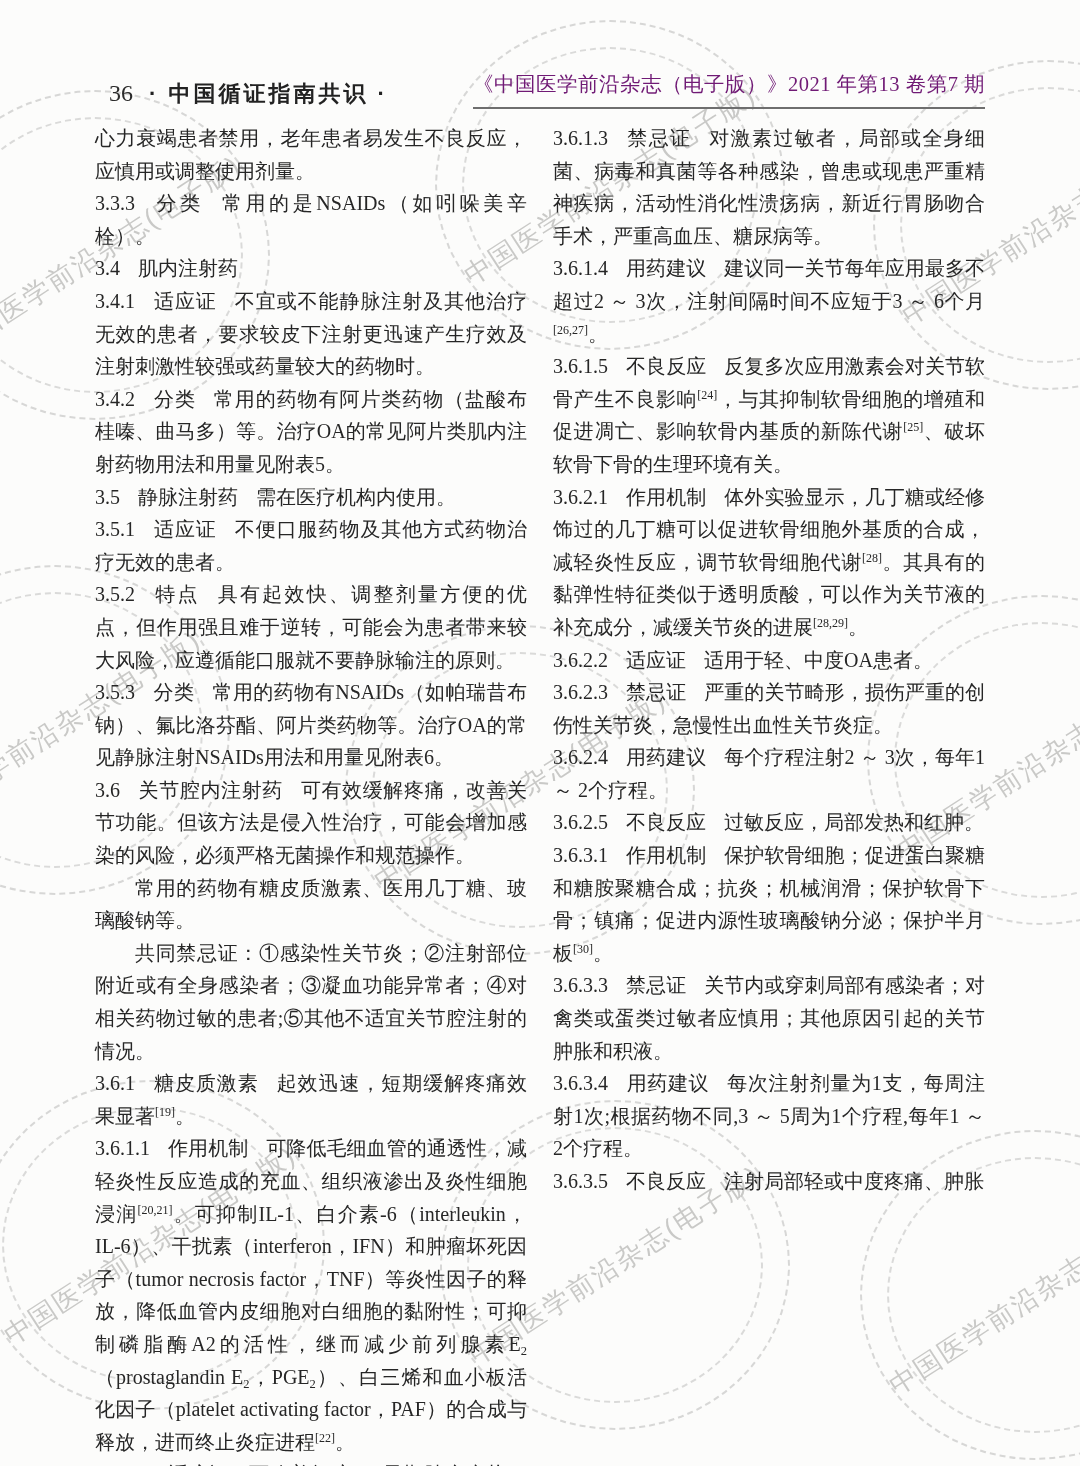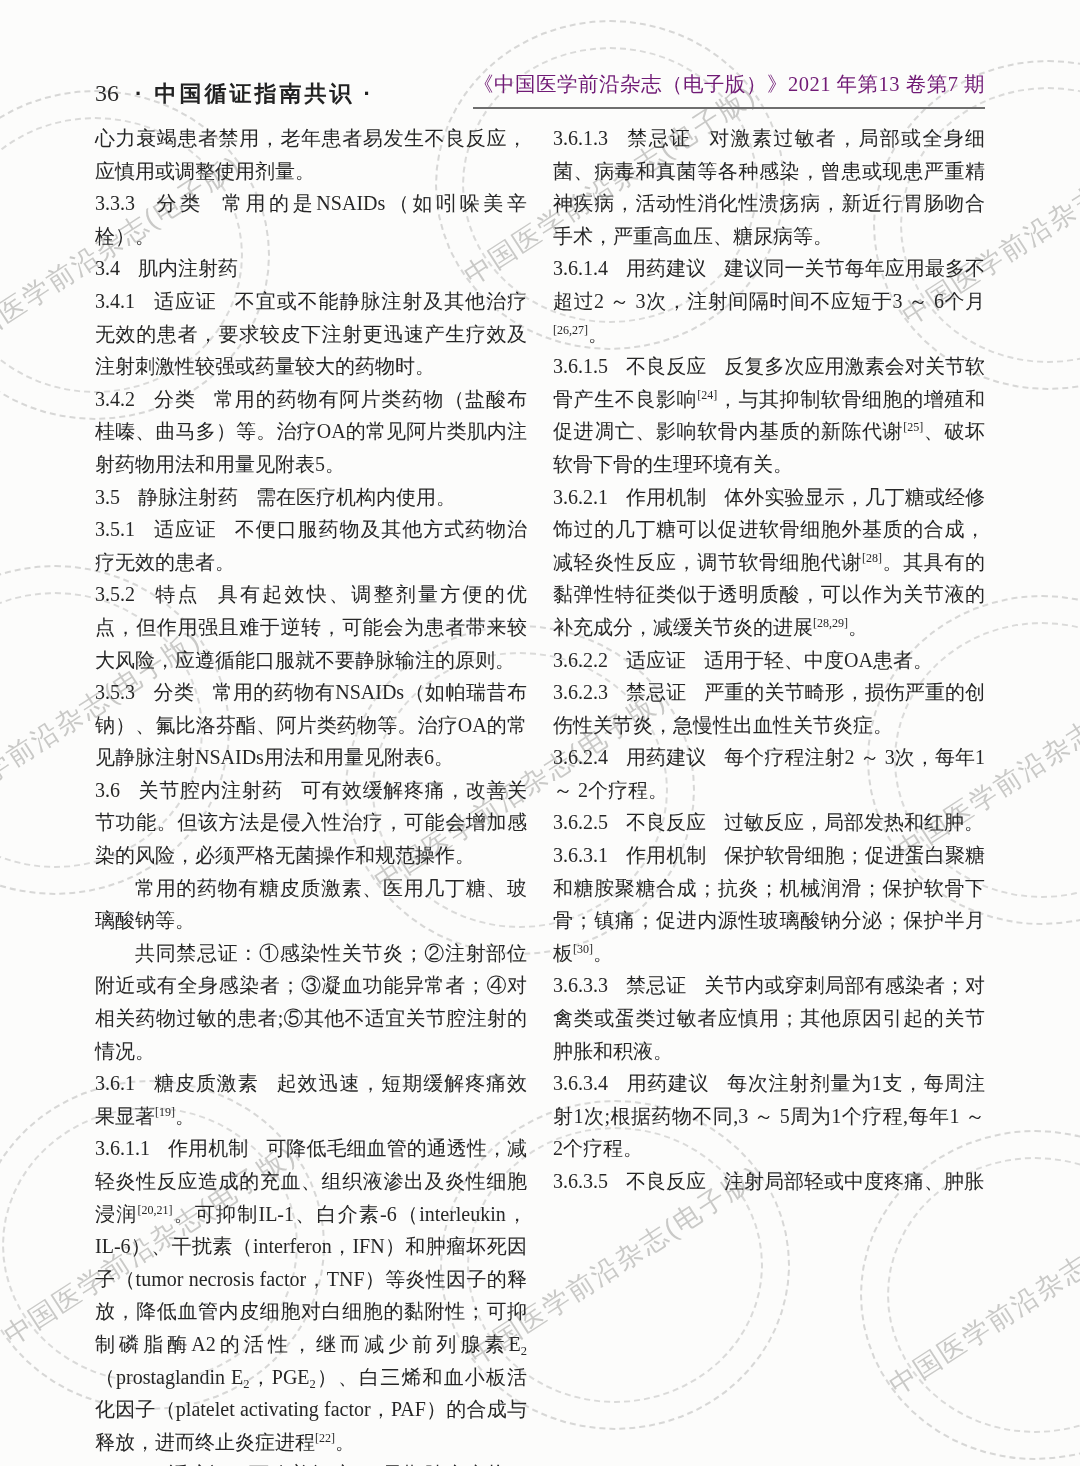--- a/index.html
+++ b/index.html
@@ -6,21 +6,21 @@
   .page{
     position:relative;
     width:1080px;height:1466px;
     background:#fcfcfb;
     overflow:hidden;
     font-family:"Liberation Serif","DejaVu Serif",serif;
     color:#262626;
   }
   
   .header{
-    position:absolute;top:70px;left:95px;right:95px;
+    position:absolute;top:70px;left:109px;right:95px;
     display:flex;justify-content:space-between;align-items:flex-end;
     z-index:2;
   }
   .header-left{display:flex;align-items:baseline;gap:16px;}
   .page-num{font-size:24px;color:#2b2b2b;}
   .series{
     font-family:"Liberation Sans","DejaVu Sans",sans-serif;
     font-weight:700;font-size:22px;letter-spacing:3px;color:#222;
   }
   .journal{

